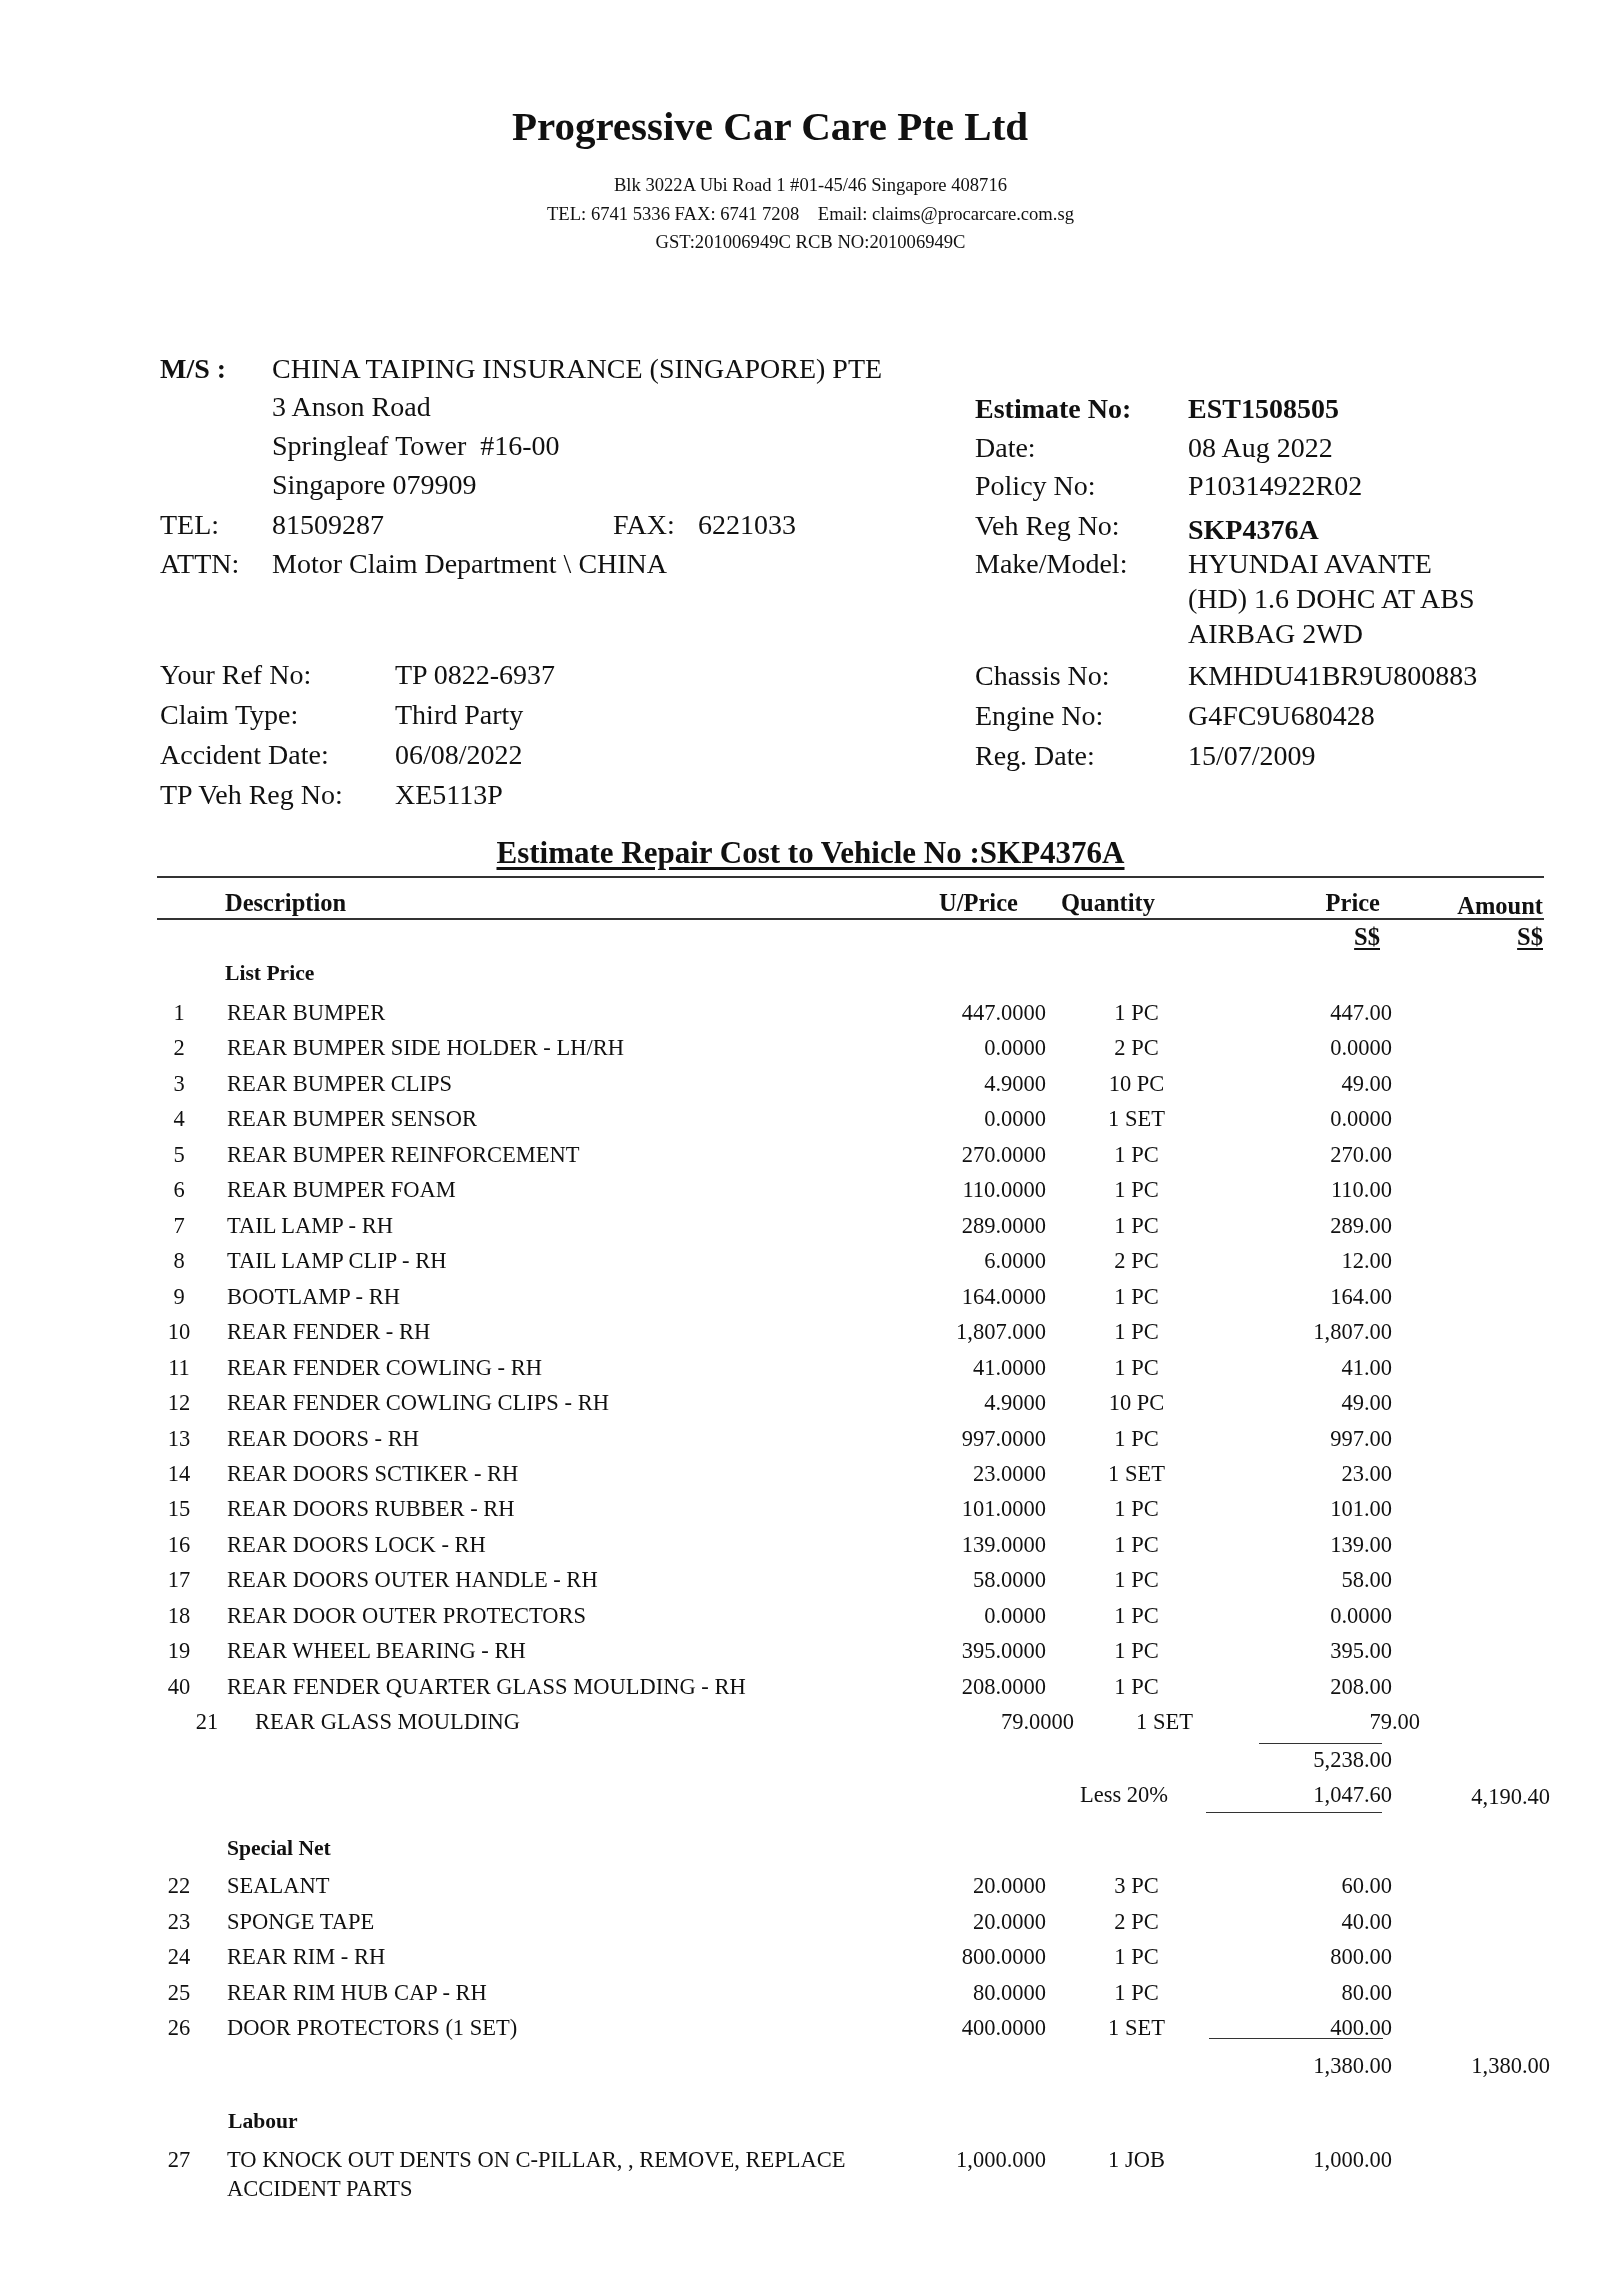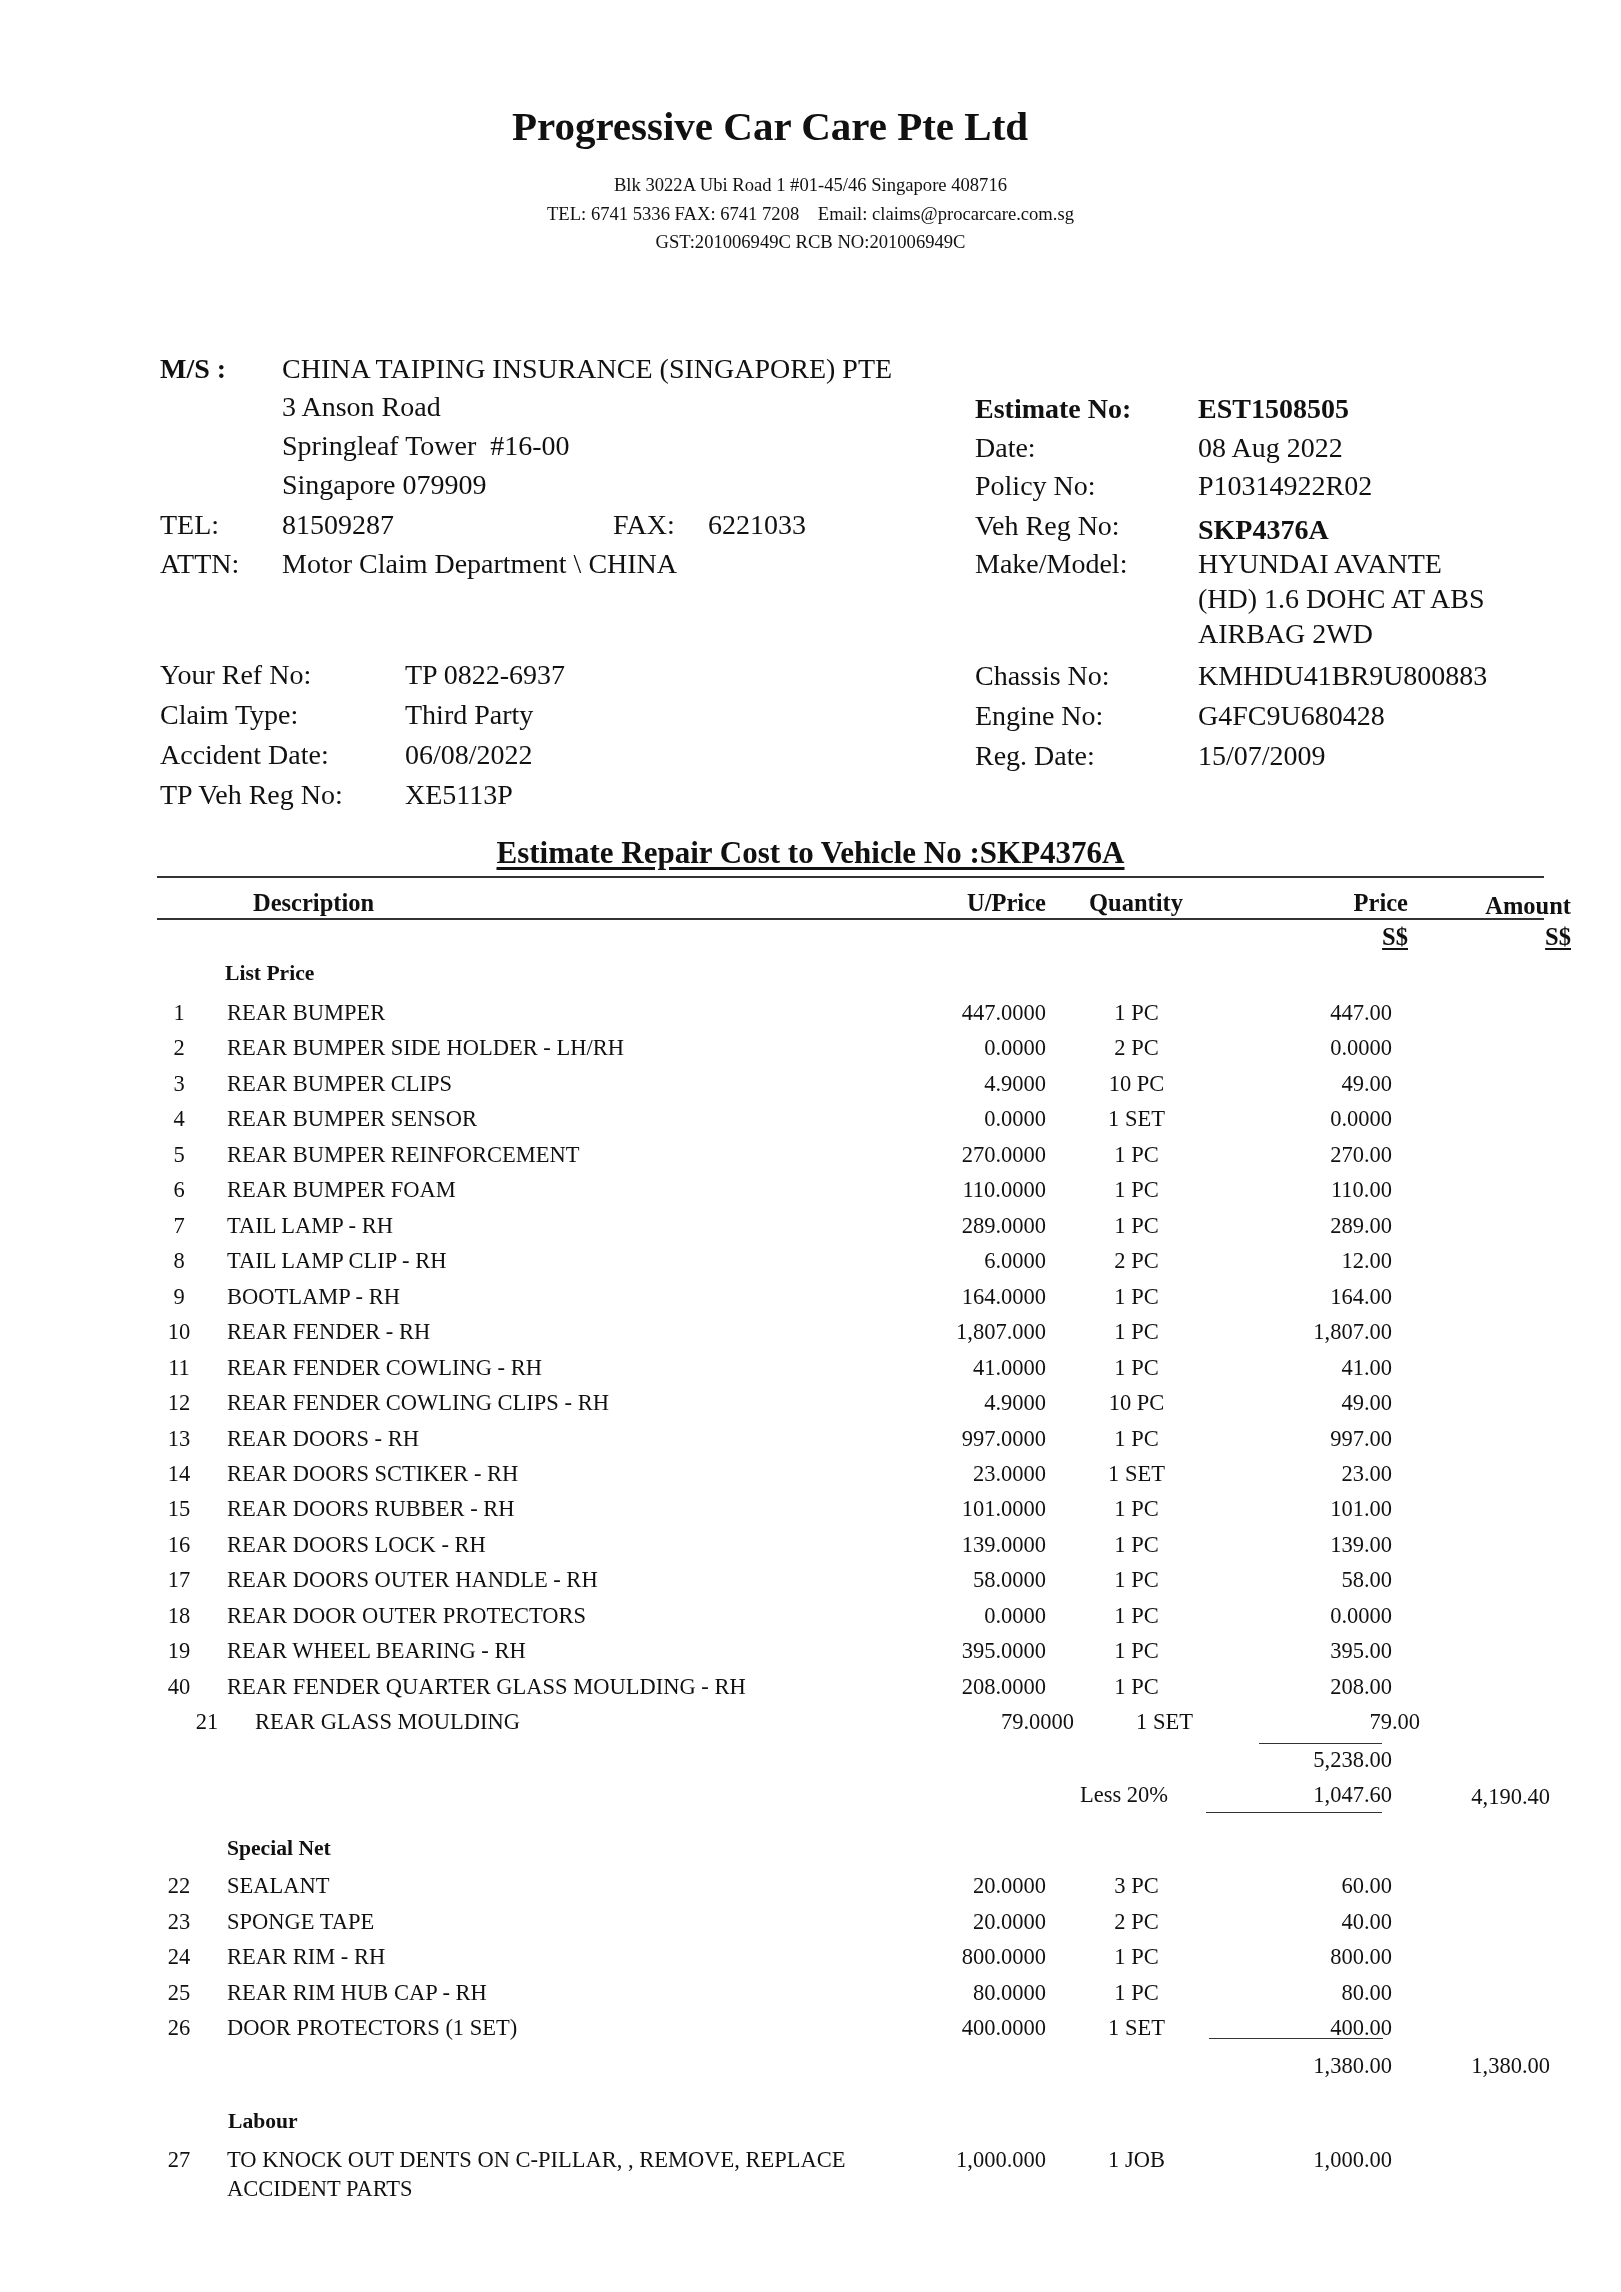--- a/index.html
+++ b/index.html
@@ -4,26 +4,26 @@
 <style>
   html, body { margin: 0; padding: 0; background: #ffffff; }
   body { width: 1621px; height: 2293px; position: relative; overflow: hidden;
          font-family: "Liberation Serif", "DejaVu Serif", serif; color: #111; }
   .abs { position: absolute; white-space: nowrap; }
   .company { left: 0; width: 1540px; text-align: center; top: 102px;
              font-size: 41px; font-weight: bold; }
   .addr { left: 0; width: 1621px; text-align: center; font-size: 18.6px; }
   .lbl { font-size: 28px; }
   .bold { font-weight: bold; }
-  .val { font-size: 28px; margin-left: 10px; }
+  .val { font-size: 28px; }
   .tbl-title { left: 0; width: 1621px; text-align: center; top: 835px;
                font-size: 31px; font-weight: bold; }
   .tbl-title span { text-decoration: underline; text-underline-offset: 3.9px; }
   .hline { position: absolute; height: 2px; background: #333; }
-  .hdr { font-size: 24.5px; font-weight: bold; margin-left: 28px; }
+  .hdr { font-size: 24.5px; font-weight: bold; }
   .sect { font-size: 21.6px; font-weight: bold; }
   .cell { font-size: 22.5px; }
   .num { text-align: right; }
   .row { position: absolute; left: 0; width: 1621px; height: 33px; }
   .row .c-no { position: absolute; left: 157px; width: 44px; text-align: center; }
   .row .c-desc { position: absolute; left: 227px; }
   .row .c-up { position: absolute; left: 882px; width: 164px; text-align: right; }
   .row .c-qty { position: absolute; left: 1068px; width: 137px; text-align: center; }
   .row .c-price { position: absolute; left: 1225px; width: 167px; text-align: right; }
   .sign { text-decoration: underline; text-underline-offset: 2.9px; }

